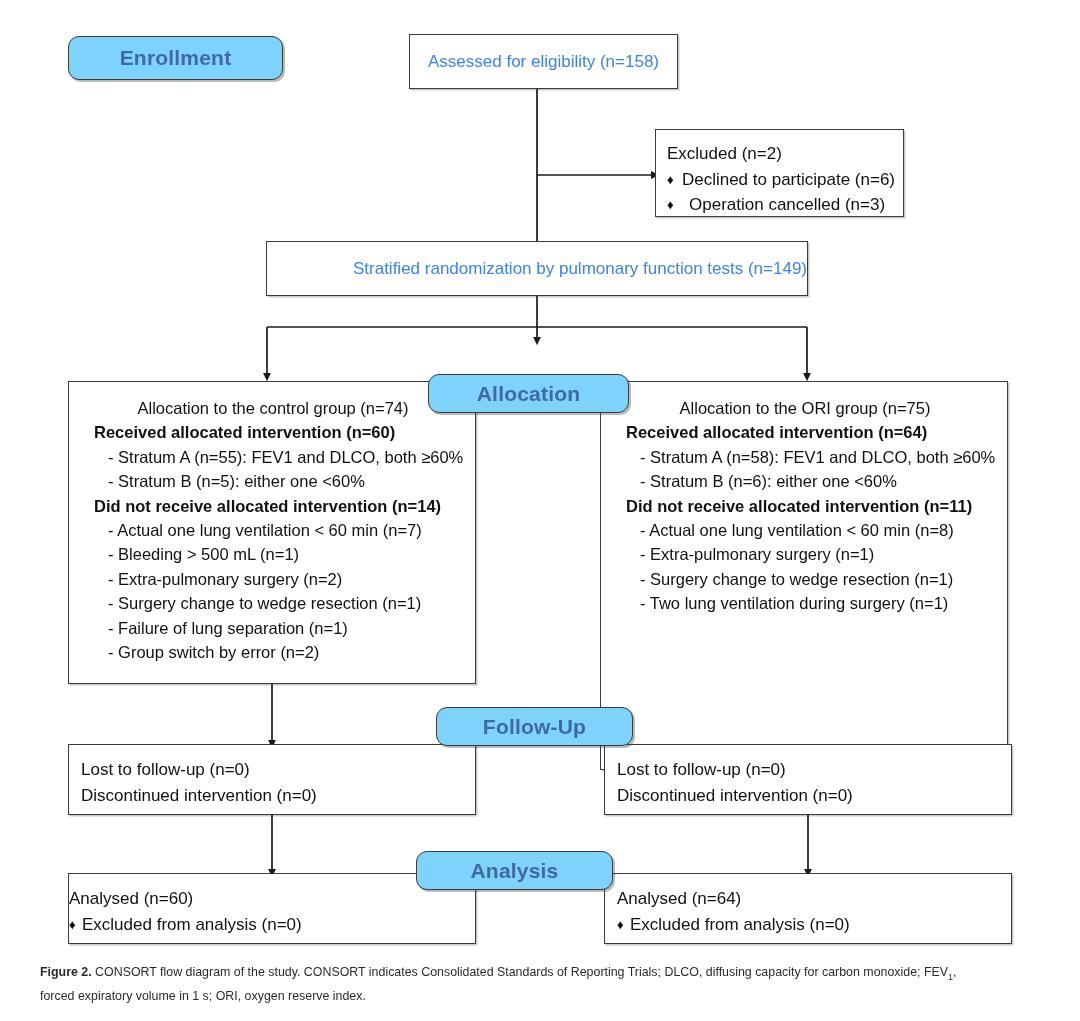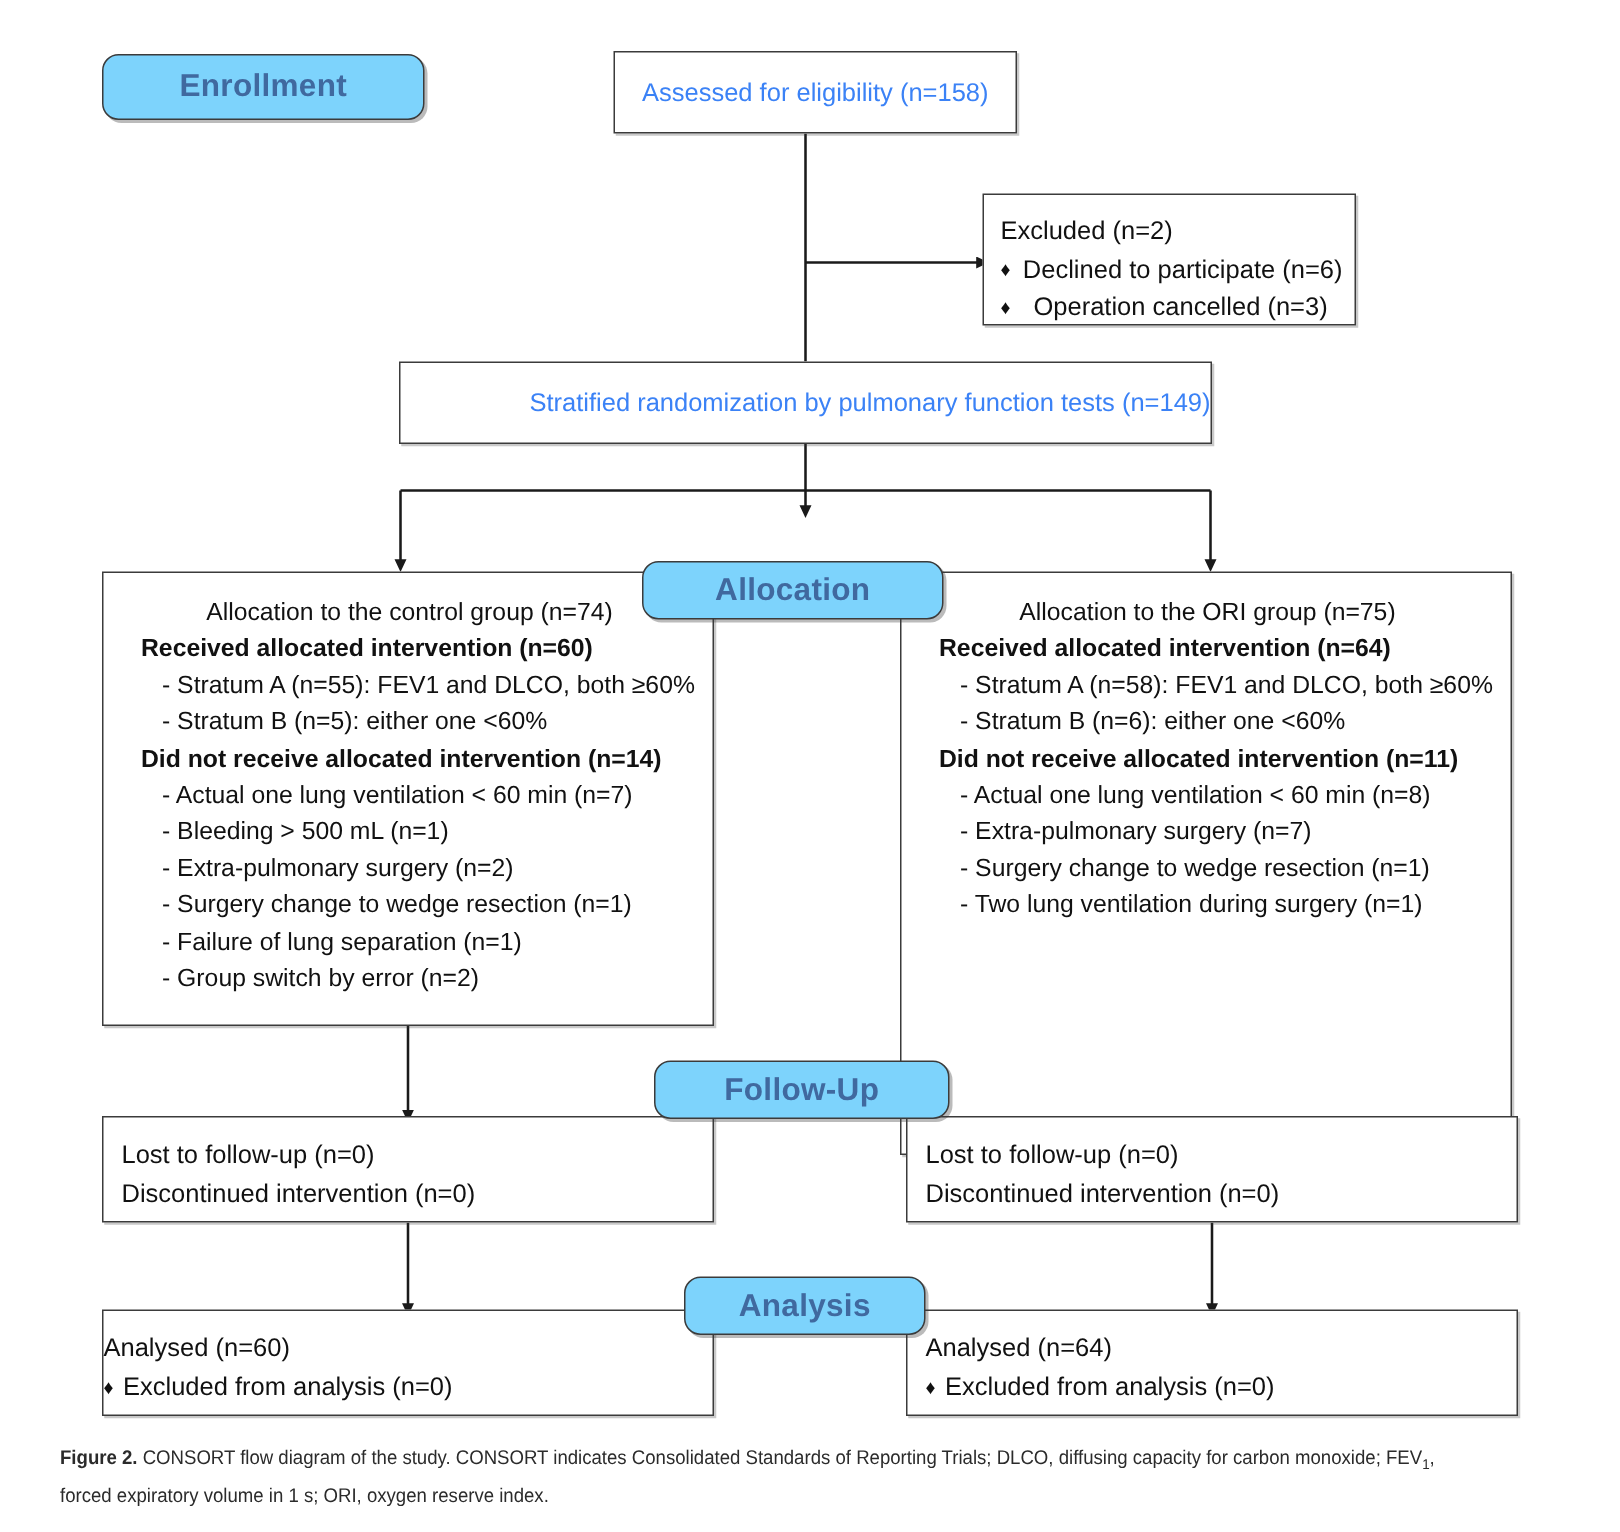--- a/index.html
+++ b/index.html
@@ -177,21 +177,21 @@
   </div>
 
   <div class="pill" style="left:428px; top:362px; width:201px; height:39px;margin-top:12px;">
     <span class="pill-label">Allocation</span>
   </div>
 
   <div class="pill" style="left:436px; top:707px; width:197px; height:39px;">
     <span class="pill-label">Follow-Up</span>
   </div>
 
-  <div class="pill" style="left:456px; top:851px; width:161px; height:39px;">
+  <div class="pill" style="left:416px; top:851px; width:197px; height:39px;">
     <span class="pill-label">Analysis</span>
   </div>
 
   <div class="node centered" style="left:409px; top:34px; width:269px; height:55px;">
     <span class="node-text">Assessed for eligibility (n=158)</span>
   </div>
 
   <div class="node listbox" style="left:655px; top:129px; width:249px; height:88px; padding:11px 8px 8px 11px;">
     <div class="plainline">Excluded (n=2)</div>
     <ul class="bullet-list">
@@ -227,21 +227,21 @@
   </div>
 
   <div class="node listbox" style="left:600px; top:381px; width:408px; height:389px;">
     <ul class="linelist">
         <li class="lvl0">Allocation to the ORI group (n=75)</li>
         <li class="lvl1">Received allocated intervention (n=64)</li>
         <li class="lvl2">- Stratum A (n=58): FEV1 and DLCO, both ≥60%</li>
         <li class="lvl2">- Stratum B (n=6): either one &lt;60%</li>
         <li class="lvl1">Did not receive allocated intervention (n=11)</li>
         <li class="lvl2">- Actual one lung ventilation &lt; 60 min (n=8)</li>
-        <li class="lvl2">- Extra-pulmonary surgery (n=7)</li>
+        <li class="lvl2">- Extra-pulmonary surgery (n=1)</li>
         <li class="lvl2">- Surgery change to wedge resection (n=1)</li>
         <li class="lvl2">- Two lung ventilation during surgery (n=1)</li>
       </ul>
   </div>
 
   <div class="node listbox" style="left:68px; top:744px; width:408px; height:71px; padding:12px 10px 8px 12px;">
     <div class="plainline">Lost to follow-up (n=0)</div>
     <div class="plainline">Discontinued intervention (n=0)</div>
   </div>
 

